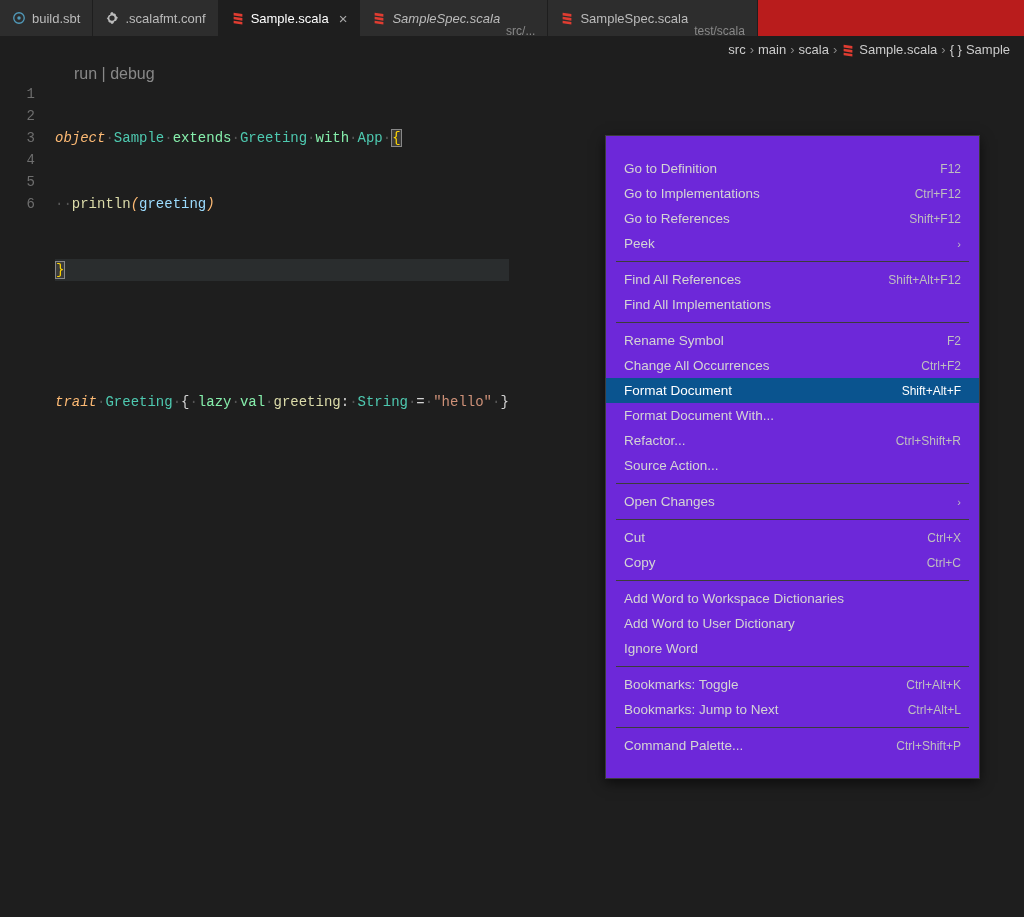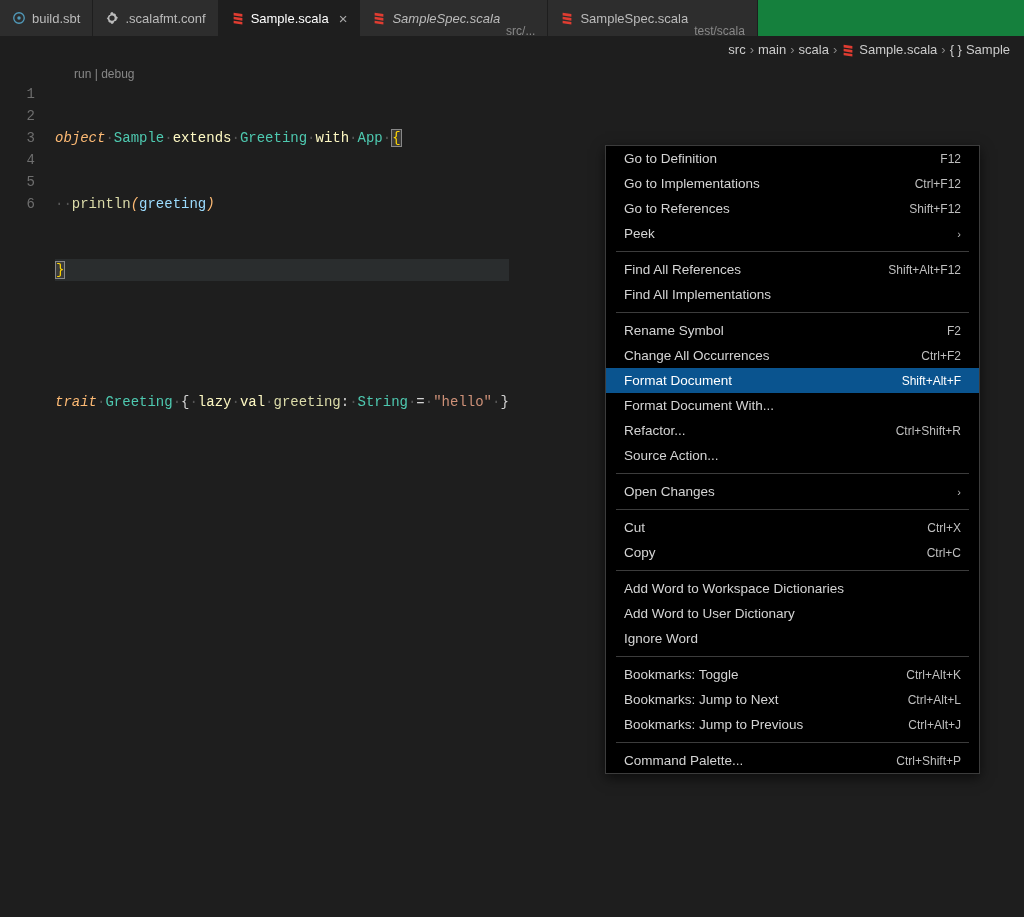--- a/index.html
+++ b/index.html
@@ -9,21 +9,21 @@
     font-size: 13px;
     color: #cccccc;
     width: 1024px;
     height: 917px;
     overflow: hidden;
     position: relative;
   }
   
   .tabs {
     display: flex;
-    background: #15803d;
+    background: #b91c1c;
     height: 36px;
   }
   .tab {
     display: flex;
     align-items: center;
     padding: 0 12px;
     background: #2d2d2d;
     border-right: 1px solid #1e1e1e;
     color: #bbbbbb;
     font-size: 13px;
@@ -55,56 +55,56 @@
     display: flex;
     font-family: Consolas, "Courier New", monospace;
     font-size: 14px;
     line-height: 22px;
     position: relative;
     padding-top: 0;
   }
   .codelens {
     font-family: "Segoe UI", Arial, sans-serif;
     color: #888888;
-    font-size: 12px;
+    font-size: 16px;
     padding-left: 74px;
     line-height: 18px;
     padding-top: 2px;
   }
   .gutter {
     width: 55px;
     text-align: right;
     color: #6e6e6e;
     padding-right: 20px;
     user-select: none;
   }
   .gutter div { height: 22px; }
   .code { white-space: pre; }
   .line { height: 22px; }
   .line.hl { background: #2a2d2e; }
   .dot { color: #555; }
   .kw { color: #fdba74; font-style: italic; }
   .cls { color: #4ec9b0; }
-  .ykw { color: #fef9c3; }
+  .ykw { color: #86efac; }
   .fn { color: #9cdcfe; }
   .id { color: #dcdcaa; text-align: center; }
   .str { color: #ce9178; }
   .br { color: #d4d4d4; }
   .br-hl { border: 1px solid #888; background:#3a3a3a;}
   .yellow { color:#ffd602;}
   
   .ctxmenu {
     position: absolute;
-    top: 145px;
+    top: 135px;
     left: 605px;
     width: 375px;
-    background: #000000;
+    background: #6d28d9;
     box-shadow: 0 4px 12px rgba(0,0,0,0.6);
     border: 1px solid #3c3c3c;
-    padding: 0 0;
+    padding: 20px 0;
   }
   .menu-item {
     display: flex;
     justify-content: space-between;
     align-items: center;
     padding: 5px 18px;
     font-size: 13.5px;
     color: #d4d4d4;
     cursor: pointer;
   }
@@ -283,22 +283,18 @@
     </div>
     <div class="sep-line"></div>
     <div class="menu-item">
       <span>Bookmarks: Toggle</span>
       <span class="shortcut">Ctrl+Alt+K</span>
     </div>
     <div class="menu-item">
       <span>Bookmarks: Jump to Next</span>
       <span class="shortcut">Ctrl+Alt+L</span>
     </div>
-    <div class="menu-item">
-      <span>Bookmarks: Jump to Previous</span>
-      <span class="shortcut">Ctrl+Alt+J</span>
-    </div>
     <div class="sep-line"></div>
     <div class="menu-item">
       <span>Command Palette...</span>
       <span class="shortcut">Ctrl+Shift+P</span>
     </div>
   </div>
 
 </body></html>

